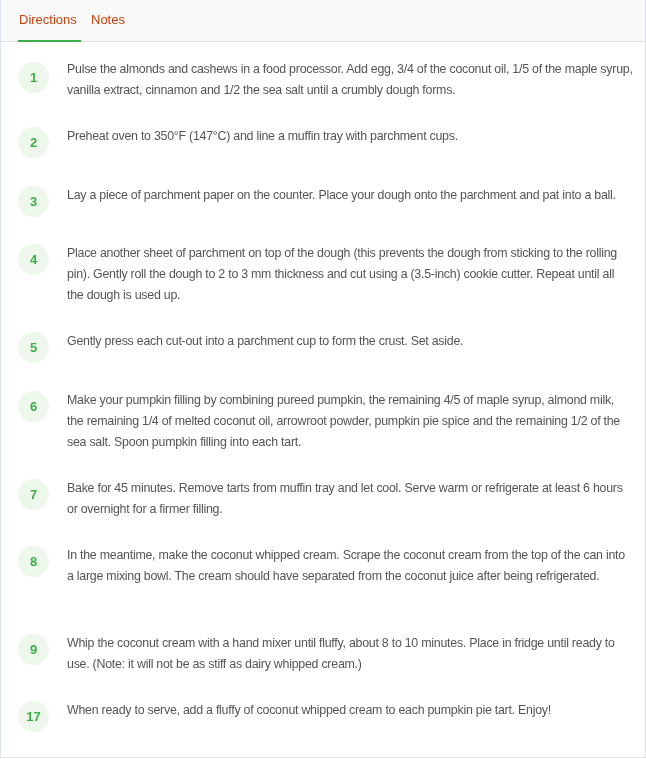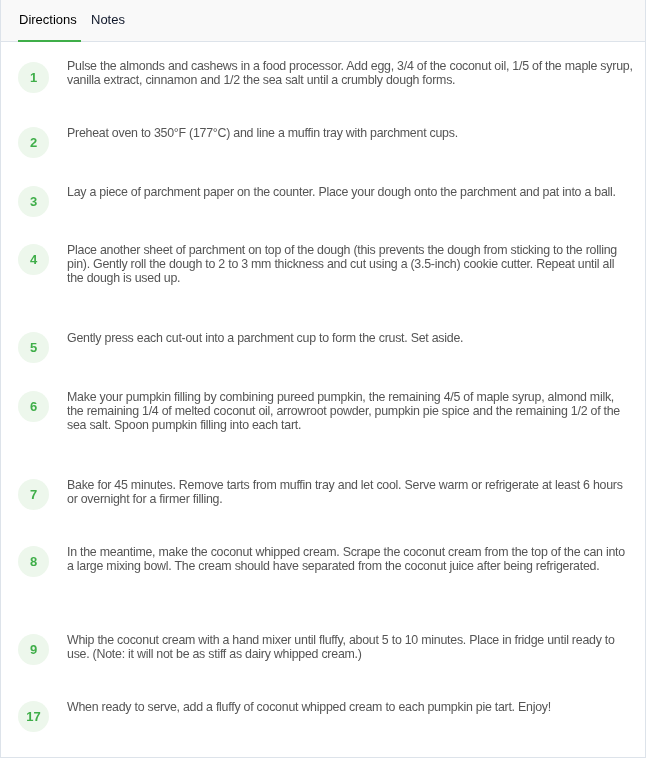--- a/index.html
+++ b/index.html
@@ -1,44 +1,44 @@
 <!DOCTYPE html>
 <html><head>
 <meta charset="utf-8">
 <style>
   html, body { margin:0; padding:0; background:#ffffff; }
   body { width:646px; height:759px; overflow:hidden; font-family:"Liberation Sans", sans-serif; }
   .panel { position:absolute; left:0; top:0; width:644px; height:757px; border:1px solid #dde3ea; border-top:none; background:#fff; }
   .tabs { height:41px; background:#f9f9f9; border-bottom:1px solid #dde3ea; position:relative; }
-  .tab { position:absolute; top:12px; font-size:13px; color:#0f172a; cursor:pointer; }
-  .tab.active { color:#000000; }
+  .tab { position:absolute; top:12px; font-size:13px; color:#c2410c; cursor:pointer; }
+  .tab.active { color:#c2410c; }
   .tab-underline { position:absolute; left:17px; top:40px; width:63px; height:2px; background:#3fae49; }
   .steps { position:relative; }
   .step { position:absolute; left:0; width:644px; }
   .badge { position:absolute; left:17px; width:31px; height:31px; border-radius:50%; background:#edf7ec; color:#3fae49; font-weight:bold; font-size:13px; text-align:center; line-height:31px; }
-  .txt { position:absolute; left:66px; width:566px; font-size:12.4px; line-height:14px; color:#555; letter-spacing:-0.25px; }
+  .txt { position:absolute; left:66px; width:566px; font-size:12.4px; line-height:21px; color:#555; letter-spacing:-0.25px; }
 </style>
 </head>
 <body>
 
 <div class="panel">
   <div class="tabs">
     <span class="tab active" style="left:18px">Directions</span>
     <span class="tab" style="left:90px">Notes</span>
     <div class="tab-underline"></div>
   </div>
 
   <div class="steps">
     <div class="step" style="top:18px">
       <div class="badge" style="top:2px">1</div>
       <div class="txt" style="top:-1px">Pulse the almonds and cashews in a food processor. Add egg, 3/4 of the coconut oil, 1/5 of the maple syrup, vanilla extract, cinnamon and 1/2 the sea salt until a crumbly dough forms.</div>
     </div>
     <div class="step" style="top:85px">
       <div class="badge" style="top:0px">2</div>
-      <div class="txt" style="top:-1px">Preheat oven to 350°F (177°C) and line a muffin tray with parchment cups.</div>
+      <div class="txt" style="top:-1px">Preheat oven to 350°F (147°C) and line a muffin tray with parchment cups.</div>
     </div>
     <div class="step" style="top:144px">
       <div class="badge" style="top:0px">3</div>
       <div class="txt" style="top:-1px">Lay a piece of parchment paper on the counter. Place your dough onto the parchment and pat into a ball.</div>
     </div>
     <div class="step" style="top:202px">
       <div class="badge" style="top:0px">4</div>
       <div class="txt" style="top:-1px">Place another sheet of parchment on top of the dough (this prevents the dough from sticking to the rolling pin). Gently roll the dough to 2 to 3 mm thickness and cut using a (3.5-inch) cookie cutter. Repeat until all the dough is used up.</div>
     </div>
     <div class="step" style="top:290px">
@@ -52,20 +52,20 @@
     <div class="step" style="top:437px">
       <div class="badge" style="top:0px">7</div>
       <div class="txt" style="top:-1px">Bake for 45 minutes. Remove tarts from muffin tray and let cool. Serve warm or refrigerate at least 6 hours or overnight for a firmer filling.</div>
     </div>
     <div class="step" style="top:504px">
       <div class="badge" style="top:0px">8</div>
       <div class="txt" style="top:-1px">In the meantime, make the coconut whipped cream. Scrape the coconut cream from the top of the can into a large mixing bowl. The cream should have separated from the coconut juice after being refrigerated.</div>
     </div>
     <div class="step" style="top:592px">
       <div class="badge" style="top:0px">9</div>
-      <div class="txt" style="top:-1px">Whip the coconut cream with a hand mixer until fluffy, about 5 to 10 minutes. Place in fridge until ready to use. (Note: it will not be as stiff as dairy whipped cream.)</div>
+      <div class="txt" style="top:-1px">Whip the coconut cream with a hand mixer until fluffy, about 8 to 10 minutes. Place in fridge until ready to use. (Note: it will not be as stiff as dairy whipped cream.)</div>
     </div>
     <div class="step" style="top:659px">
       <div class="badge" style="top:0px">17</div>
       <div class="txt" style="top:-1px">When ready to serve, add a fluffy of coconut whipped cream to each pumpkin pie tart. Enjoy!</div>
     </div>
   </div>
 </div>
 
 </body></html>

